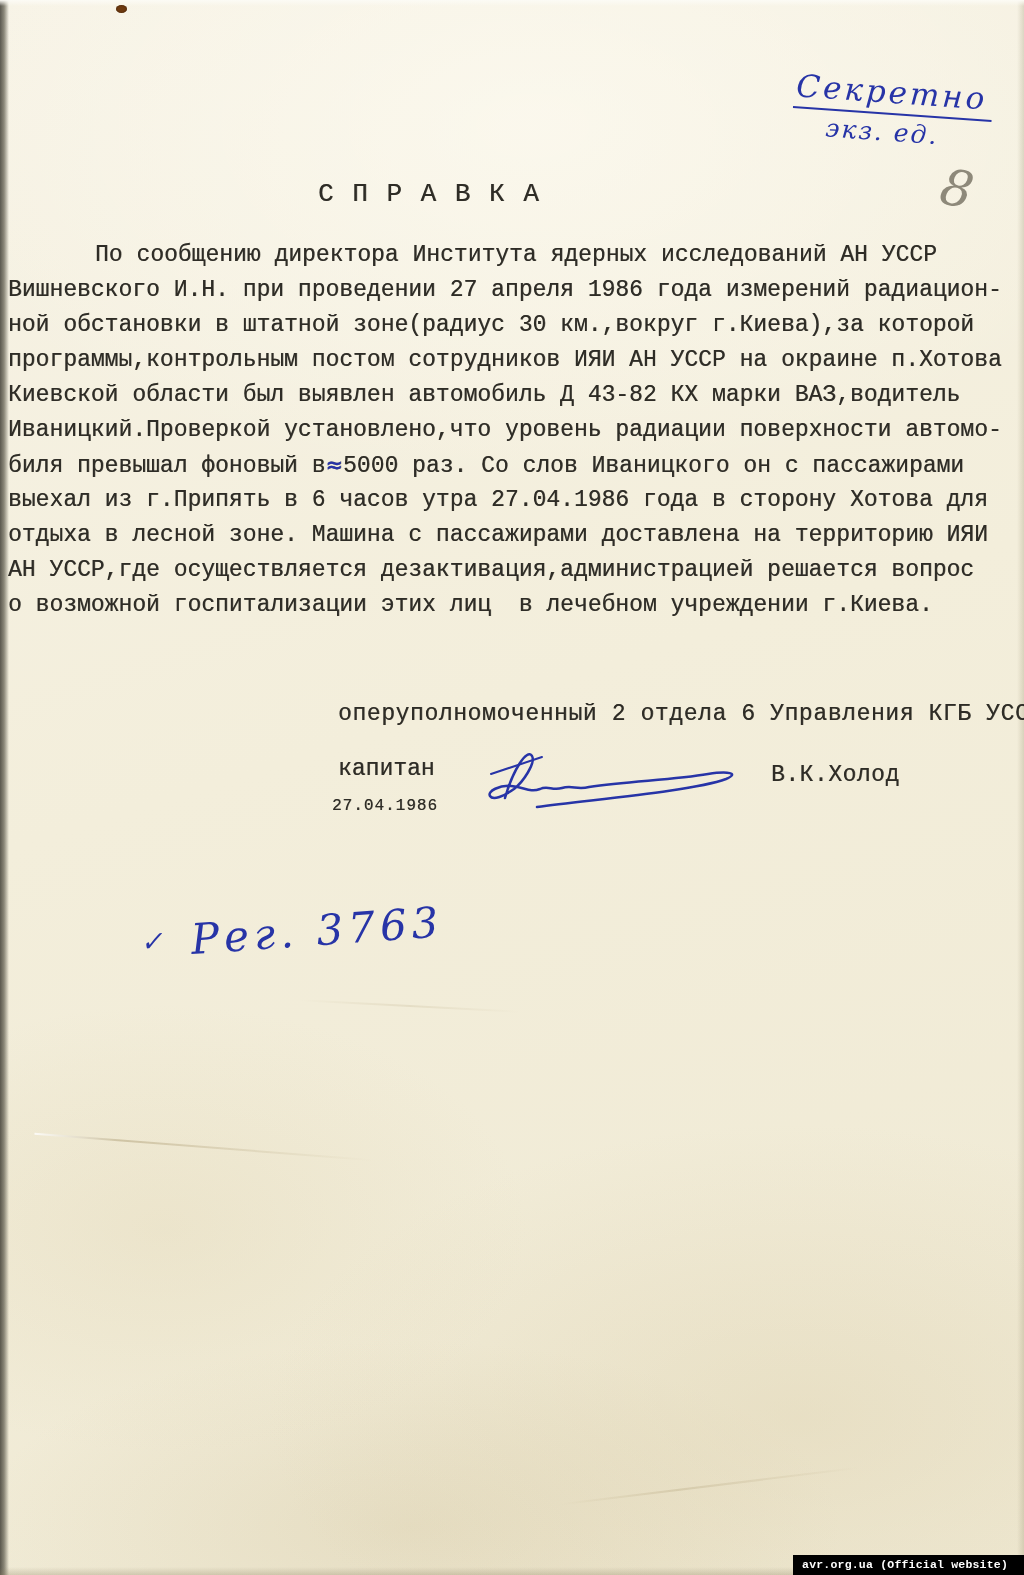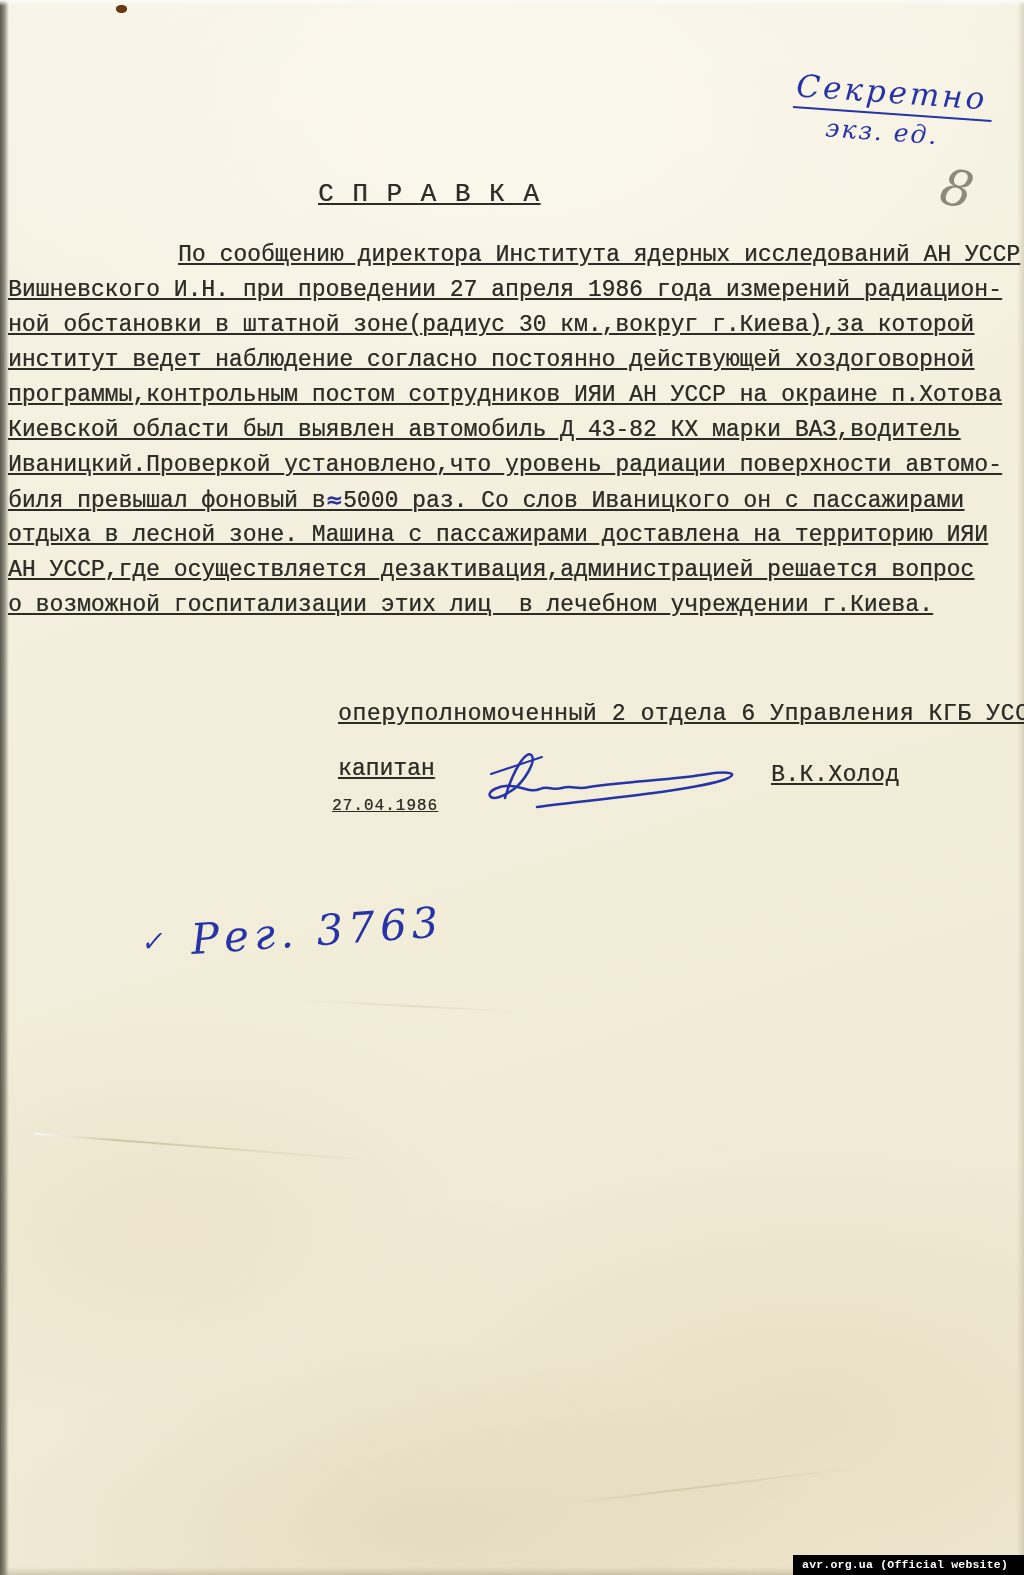--- a/index.html
+++ b/index.html
@@ -6,21 +6,21 @@
   .page{
     position:relative;width:1024px;height:1575px;overflow:hidden;
     font-family:"Liberation Mono",monospace;color:#2e2c26;
     background:
       radial-gradient(ellipse 760px 420px at 78% 90%, rgba(213,198,158,0.30), transparent 70%),
       radial-gradient(ellipse 520px 320px at 16% 78%, rgba(219,206,168,0.26), transparent 70%),
       radial-gradient(ellipse 600px 260px at 40% 97%, rgba(205,190,150,0.30), transparent 72%),
       radial-gradient(ellipse 900px 520px at 52% 8%, rgba(255,253,245,0.55), transparent 70%),
       linear-gradient(163deg,#f7f3e6 0%,#f3eedb 45%,#efe9d3 100%);
   }
-  .typew{ text-shadow:0.45px 0 0 rgba(46,44,38,0.65);text-decoration:underline; }
+  .typew{ text-shadow:0.45px 0 0 rgba(46,44,38,0.65); }
   
   .edge-left{position:absolute;left:0;top:0;width:9px;height:1575px;
     background:linear-gradient(90deg,#34322a 0%,#716e60 45%,rgba(113,110,96,0) 100%);opacity:.8;}
   .edge-top{position:absolute;left:0;top:0;width:1024px;height:6px;
     background:linear-gradient(180deg,#fcfbf5,rgba(252,251,245,0));}
   .edge-right{position:absolute;right:0;top:0;width:7px;height:1575px;
     background:linear-gradient(270deg,rgba(150,140,110,0.28),rgba(150,140,110,0));}
   .edge-bottom{position:absolute;left:0;bottom:0;width:1024px;height:8px;
     background:linear-gradient(0deg,rgba(140,130,100,0.30),rgba(140,130,100,0));}
   .fleck{position:absolute;left:116px;top:5px;width:11px;height:8px;border-radius:50%;
@@ -35,21 +35,21 @@
   .ink{color:#2734a7;font-family:"DejaVu Serif",serif;font-style:italic;}
   .secret-note{position:absolute;left:793px;top:74px;transform:rotate(4deg);}
   .secret-line1{font-size:31px;letter-spacing:3px;border-bottom:2px solid #2734a7;padding:0 6px 3px 2px;}
   .secret-line2{font-size:25px;letter-spacing:2px;margin:3px 0 0 34px;}
   .pencil-mark{position:absolute;left:941px;top:160px;font-size:50px;color:#8e897a;
     font-family:"DejaVu Serif",serif;font-style:italic;transform:rotate(12deg);}
   
   .title{position:absolute;left:318px;top:179px;font-size:26px;letter-spacing:1.5px;white-space:pre;}
   .body-text{position:absolute;left:8px;top:238px;width:1012px;font-size:23px;line-height:35px;}
   .line{white-space:pre;height:35px;}
-  .line.indent{padding-left:68px;text-align:right;}
+  .line.indent{padding-left:87px;}
   .ins-mark{color:#2734a7;font-family:"DejaVu Sans",sans-serif;font-weight:bold;font-size:21px;}
   .sig-line1{position:absolute;left:338px;top:701px;font-size:23px;letter-spacing:0.6px;white-space:pre;}
   .sig-line2{position:absolute;left:338px;top:736px;font-size:23px;margin-top:20px;}
   .sig-name{position:absolute;left:771px;top:762px;font-size:23px;letter-spacing:0.5px;}
   .sig-date{position:absolute;left:332px;top:797px;font-size:16px;letter-spacing:1px;}
   .signature-svg{position:absolute;left:445px;top:736px;}
   
   .reg-note{position:absolute;left:140px;top:908px;transform:rotate(-4deg);white-space:nowrap;}
   .reg-check{font-size:27px;margin-right:28px;vertical-align:6px;}
   .reg-text{font-size:42px;letter-spacing:5px;}
@@ -78,25 +78,25 @@
   </div>
 
   <div class="pencil-mark">8</div>
 
   <div class="title typew">С П Р А В К А</div>
 
   <div class="body-text typew">
     <div class="line indent">По сообщению директора Института ядерных исследований АН УССР</div>
     <div class="line">Вишневского И.Н. при проведении 27 апреля 1986 года измерений радиацион-</div>
     <div class="line">ной обстановки в штатной зоне(радиус 30 км.,вокруг г.Киева),за которой</div>
-    <div class="line">институт ведет наблюдение согласно постоянно действующей хоздоговорной</div>
     <div class="line">программы,контрольным постом сотрудников ИЯИ АН УССР на окраине п.Хотова</div>
     <div class="line">Киевской области был выявлен автомобиль Д 43-82 КХ марки ВАЗ,водитель</div>
     <div class="line">Иваницкий.Проверкой установлено,что уровень радиации поверхности автомо-</div>
     <div class="line"><span>биля превышал фоновый в</span><span class="ins-mark">≈</span><span>5000 раз. Со слов Иваницкого он с пассажирами</span></div>
+    <div class="line">выехал из г.Припять в 6 часов утра 27.04.1986 года в сторону Хотова для</div>
     <div class="line">отдыха в лесной зоне. Машина с пассажирами доставлена на территорию ИЯИ</div>
     <div class="line">АН УССР,где осуществляется дезактивация,администрацией решается вопрос</div>
     <div class="line">о возможной госпитализации этих лиц  в лечебном учреждении г.Киева.</div>
   </div>
 
   <div class="sig-line1 typew">оперуполномоченный 2 отдела 6 Управления КГБ УССР</div>
   <div class="sig-line2 typew">капитан</div>
   <div class="sig-name typew">В.К.Холод</div>
   <div class="sig-date typew">27.04.1986</div>
 

